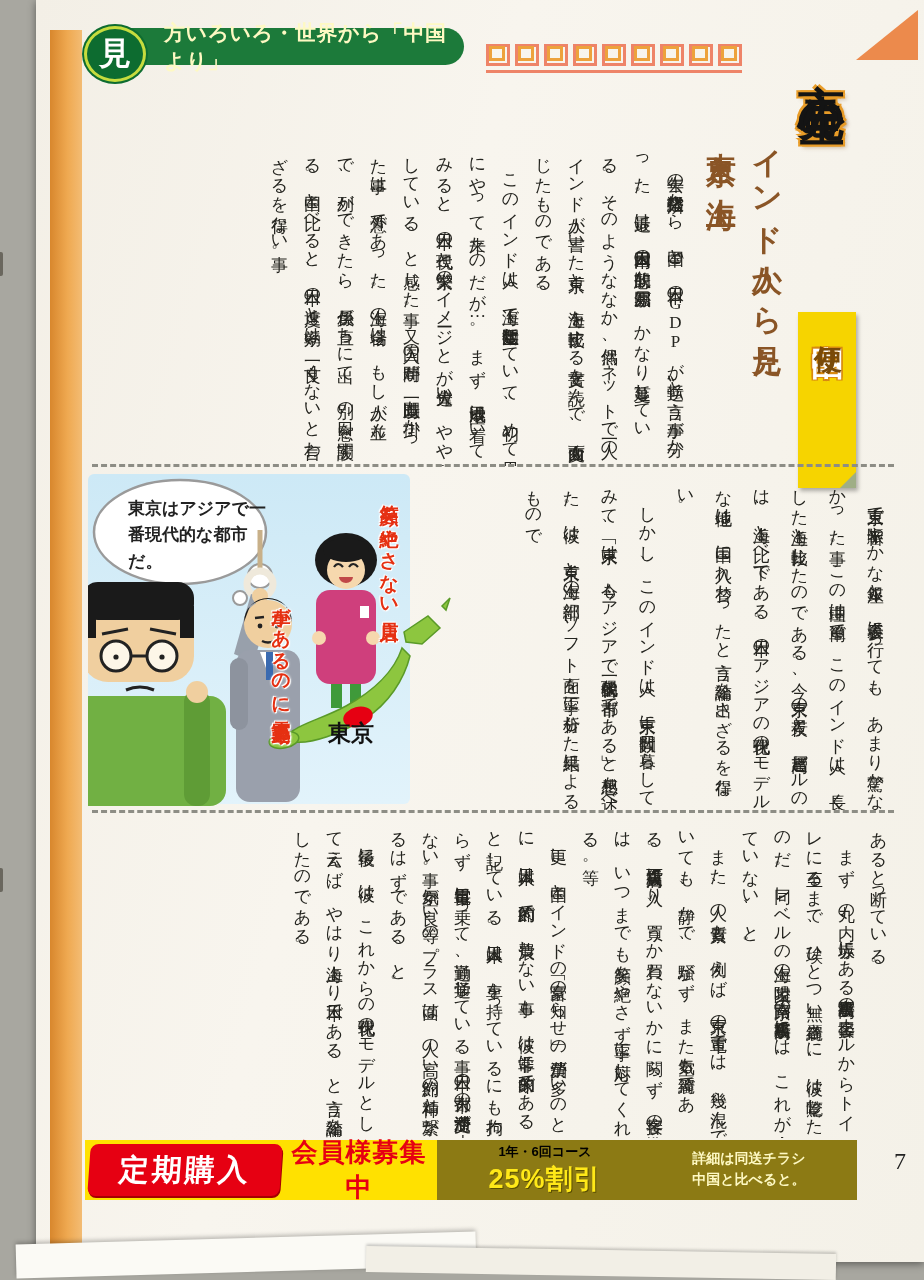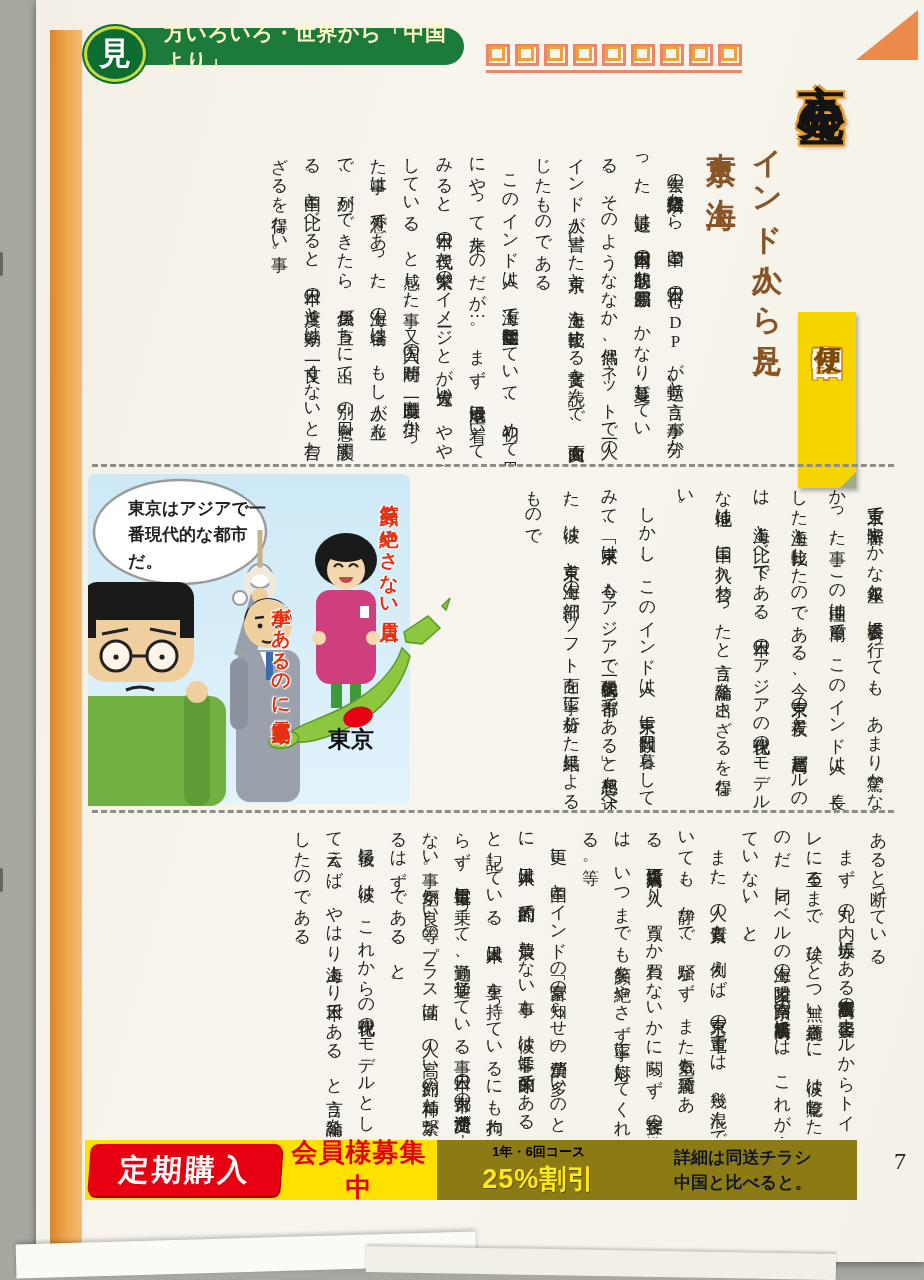--- a/index.html
+++ b/index.html
@@ -67,39 +67,39 @@
   
   .illo { position:absolute; left:52px; top:474px; width:372px; height:332px; }
   .illo svg { position:absolute; left:0; top:0; }
   .bubble-text { position:absolute; left:22px; top:22px; width:138px; font-family:"Liberation Sans",sans-serif;
             font-size:17px; line-height:1.55; color:#222; font-weight:bold;margin-left:18px; }
   .red-vlabel { position:absolute; writing-mode:vertical-rl; text-orientation:upright;
             font-family:"Liberation Sans",sans-serif; font-weight:bold; color:#e53012; font-size:19px;
             letter-spacing:1px; text-shadow:0 0 3px #fff,0 0 3px #fff,1px 1px 0 #fff,-1px -1px 0 #fff; }
   .label-train { left:180px; top:118px; height:210px; }
   .label-clerk { left:288px; top:16px; height:212px; }
-  .map-label { position:absolute; left:240px; top:250px; font-family:"Liberation Sans",sans-serif;
+  .map-label { position:absolute; left:240px; top:244px; font-family:"Liberation Sans",sans-serif;
             font-weight:bold; font-size:23px; color:#111; }
 
   
   .banner { position:absolute; left:49px; top:1140px; width:772px; height:60px; background:#ffe100;
             display:flex; align-items:center; }
   .subscribe { width:192px; height:52px; margin-left:4px; background:#e60012; border-radius:8px;
             display:flex; align-items:center; justify-content:center; color:#fff;
             font-family:"Liberation Sans",sans-serif; font-weight:bold; font-size:30px; letter-spacing:3px;
             transform:skewX(-4deg); box-shadow:1px 2px 0 #a50000; }
   .recruit { width:156px; text-align:center; color:#e60012; font-family:"Liberation Sans",sans-serif;
             font-weight:bold; font-size:26px; letter-spacing:1px; }
   .olive { flex:1; height:60px; background:#8c7a14; display:flex; align-items:center; justify-content:space-around;
             padding:0 6px; }
   .course { display:flex; flex-direction:column; align-items:center; }
   .course .cname { color:#000000; font-family:"Liberation Sans",sans-serif; font-size:13px; font-weight:bold; }
   .course .cdisc { color:#ffe818; font-family:"Liberation Sans",sans-serif; font-size:27px; font-weight:bold;
             letter-spacing:1px; text-shadow:1px 1px 0 #5a4e00; }
-  .note { color:#0f172a; font-family:Liberation Sans, sans-serif; font-size:17px; line-height:1.5; font-weight:bold; }
+  .note { color:#fef9c3; font-family:Liberation Mono, monospace; font-size:14px; line-height:1.5; font-weight:bold; }
 
   .pagenum { position:absolute; left:858px; top:1148px; font-size:24px; color:#222; }
 </style>
 </head>
 <body>
 
 <div class="page">
 
   <div class="left-strip"></div>
 

